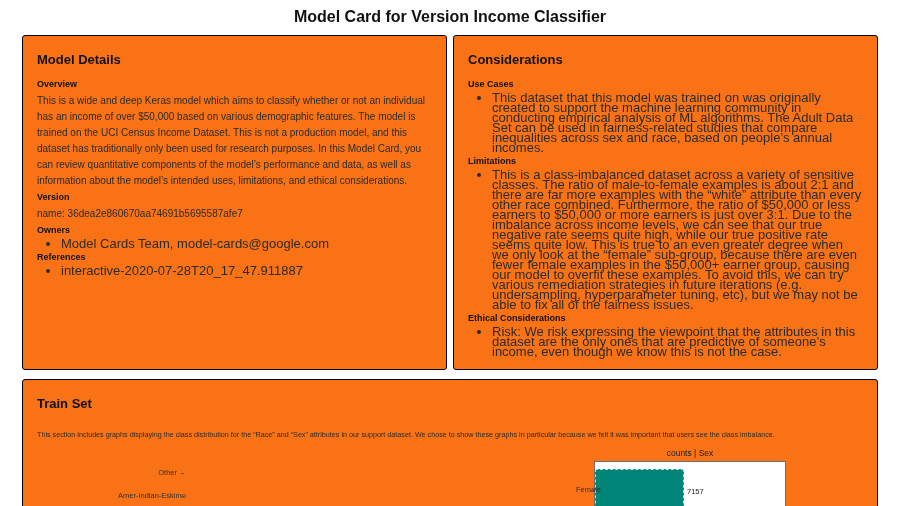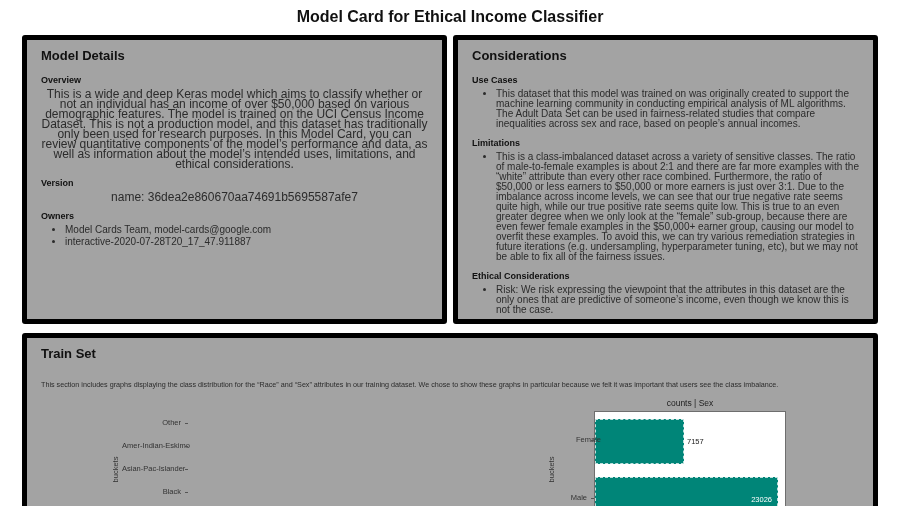--- a/index.html
+++ b/index.html
@@ -1,67 +1,68 @@
 <!DOCTYPE html>
 <html><head>
 <meta charset="utf-8">
 <style>
   * { box-sizing: border-box; margin: 0; padding: 0; }
   html, body { width: 900px; height: 506px; overflow: hidden; background: #ffffff;
     font-family: "Liberation Sans", sans-serif; color: #212121; }
   .page-title { text-align: center; font-size: 16px; font-weight: bold; color: #111;
     padding: 8px 0 9px; }
   .panels-row { display: flex; align-items: stretch; gap: 6px; margin: 0 22px; }
-  .card { border: 5px solid #000000; border-radius: 3px; background: #a3a3a3;
-    padding: 4px 14px; }
+  .card { border: 1px solid #000000; border-radius: 3px; background: #f97316;
+    padding: 12px 14px; }
   .panels-row .card { flex: 1 1 0; min-width: 0; }
   .bottom-card { margin: 9px 22px 0; min-height: 210px; }
   h2.card-title { font-size: 13px; font-weight: bold; color: #111; margin: 4px 0 12px; }
-  h3.sub { font-size: 9px; font-weight: bold; color: #111; margin: 9px 0 4px; }
-  .body-text, li.body-text { font-size: 12px; line-height: 10px; color: #2b2b2b; text-align: center; }
+  h3.sub { font-size: 9px; font-weight: bold; color: #111; margin: 3px 0 4px; }
+  .body-text, li.body-text { font-size: 10px; line-height: 16px; color: #2b2b2b; }
   ul.blist { margin: 2px 0 0 0; padding-left: 24px; }
-  ul.blist li { font-size: 10px; line-height: 10px; color: #2b2b2b; }
+  ul.blist li { font-size: 13px; line-height: 10px; color: #2b2b2b; }
   .train-desc { font-size: 7.2px; line-height: 10px; color: #2b2b2b; margin-top: 3px; }
   .charts-row { display: flex; margin-top: 8px; }
   .chart-cell { flex: 1 1 0; min-width: 0; }
   .chart-cell.left .chart { margin-left: 68px; }
   .chart-cell.right .chart { margin-left: 95px; }
   
   .chart { position: relative; }
   .c-title { position: absolute; text-align: center; font-size: 8.5px; color: #222; }
   .c-ylab { position: absolute; display: flex; align-items: center; justify-content: center; }
   .c-ylab span { transform: rotate(-90deg); font-size: 7.5px; color: #333; white-space: nowrap; }
   .c-plot { position: absolute; border: 1px solid #6e6e6e; background: #fff; }
   .c-bar { position: absolute; border: 1px dashed rgba(255,255,255,0.75); }
   .c-cat { position: absolute; text-align: right; font-size: 7.5px; color: #333; white-space: nowrap; }
   .c-mark { position: absolute; background: #555; }
   .c-tick { position: absolute; text-align: center; font-size: 7px; color: #333; }
   .c-val { position: absolute; font-size: 7.5px; line-height: 9px; }
 </style>
 </head>
 <body>
 
-<div class="page-title">Model Card for Ethical Income Classifier</div>
+<div class="page-title">Model Card for Version Income Classifier</div>
 
 <div class="panels-row">
 
   <div class="card">
     <h2 class="card-title">Model Details</h2>
 
     <h3 class="sub">Overview</h3>
     <p class="body-text">This is a wide and deep Keras model which aims to classify whether or not an individual has an income of over $50,000 based on various demographic features. The model is trained on the UCI Census Income Dataset. This is not a production model, and this dataset has traditionally only been used for research purposes. In this Model Card, you can review quantitative components of the model’s performance and data, as well as information about the model’s intended uses, limitations, and ethical considerations.</p>
 
     <h3 class="sub">Version</h3>
     <p class="body-text">name: 36dea2e860670aa74691b5695587afe7</p>
 
     <h3 class="sub">Owners</h3>
     <ul class="blist">
       <li>Model Cards Team, model-cards@google.com</li>
     </ul>
 
+    <h3 class="sub">References</h3>
     <ul class="blist">
       <li>interactive-2020-07-28T20_17_47.911887</li>
     </ul>
   </div>
 
   <div class="card">
     <h2 class="card-title">Considerations</h2>
 
     <h3 class="sub">Use Cases</h3>
     <ul class="blist">
@@ -78,21 +79,21 @@
       <li>
         <div>Risk: We risk expressing the viewpoint that the attributes in this dataset are the only ones that are predictive of someone’s income, even though we know this is not the case.</div>
       </li>
     </ul>
   </div>
 
 </div>
 
 <div class="card bottom-card">
   <h2 class="card-title" style="margin-bottom:19px">Train Set</h2>
-  <p class="train-desc">This section includes graphs displaying the class distribution for the “Race” and “Sex” attributes in our training dataset. We chose to show these graphs in particular because we felt it was important that users see the class imbalance.</p>
+  <p class="train-desc">This section includes graphs displaying the class distribution for the “Race” and “Sex” attributes in our support dataset. We chose to show these graphs in particular because we felt it was important that users see the class imbalance.</p>
 
   <div class="charts-row">
     <div class="chart-cell left">
       <div class="chart" id="race-chart" style="width: 342px; height: 154px;">
           <div class="c-ylab" style="left: 0px; top: 13px; width: 13px; height: 116px;">
             <span>buckets</span>
           </div>
           <div class="c-cat" style="left: 13px; top: 19.6px; width: 59px;">Other</div>
           <div class="c-mark" style="left: 76px; top: 25px; width: 3px; height: 1px;"></div>
           <div class="c-cat" style="left: 13px; top: 42.8px; width: 59px;">Amer-Indian-Eskimo</div>

